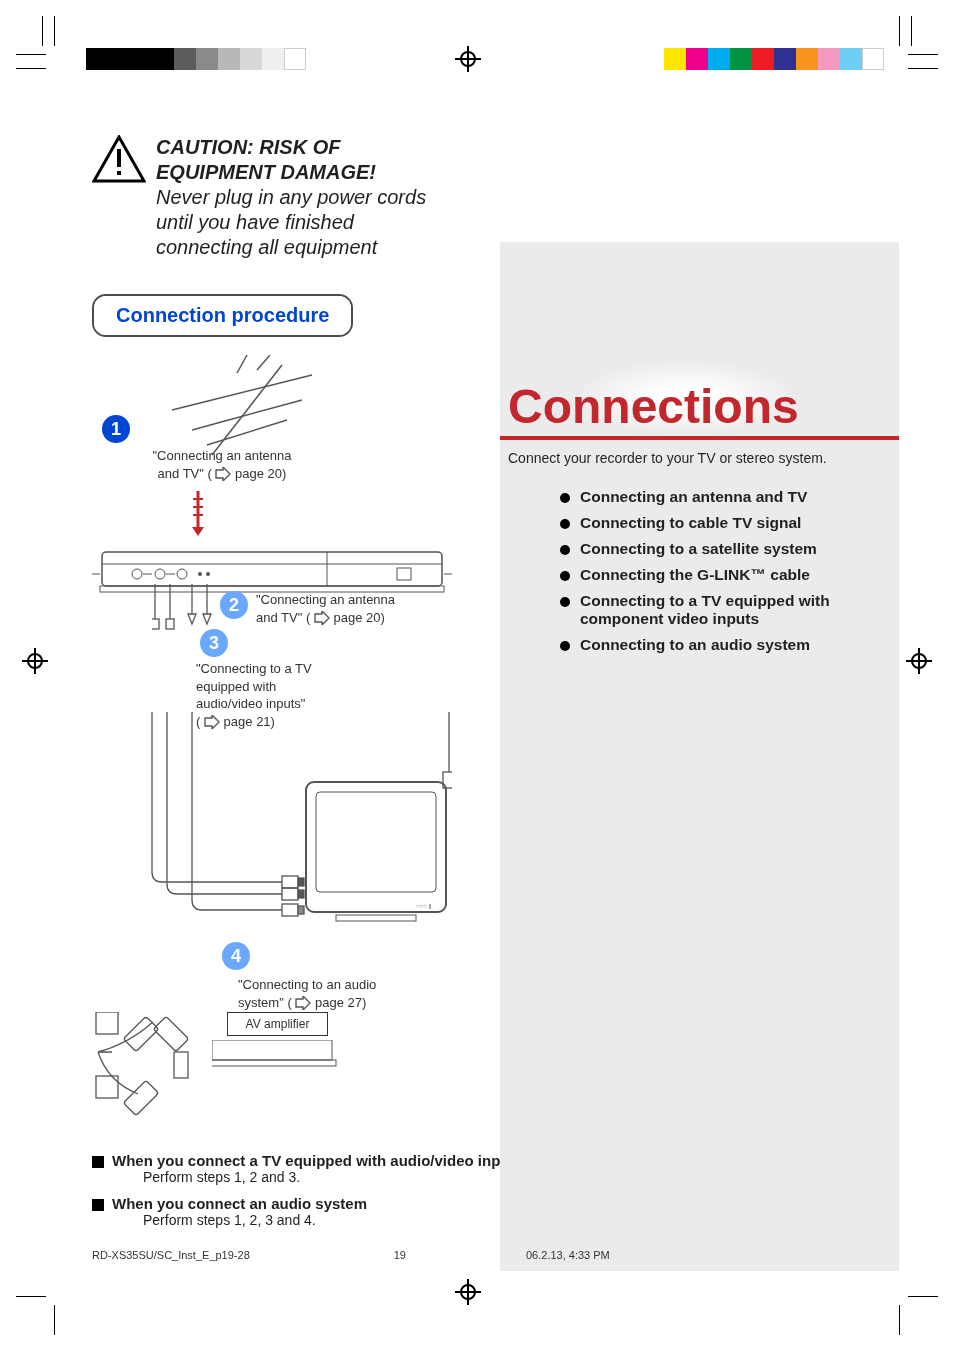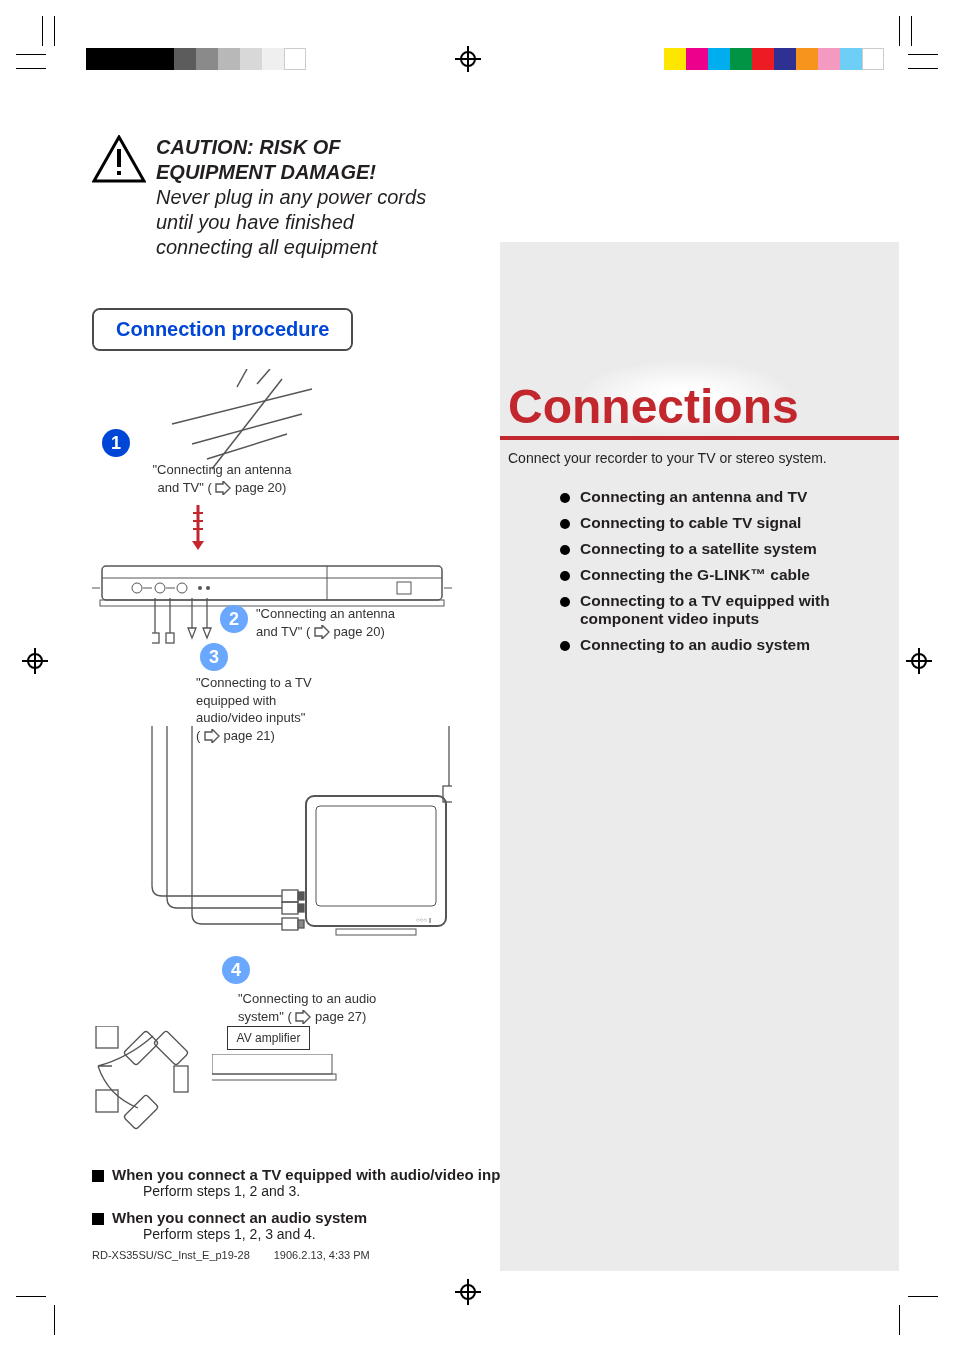--- a/index.html
+++ b/index.html
@@ -21,21 +21,21 @@
   .colorbar span{width:22px;height:22px}
 
   .content{position:absolute;left:92px;top:135px;right:55px;bottom:80px}
 
   .caution{display:flex;align-items:flex-start;gap:10px;max-width:340px;margin-bottom:10px}
   .caution svg{flex:none}
   .caution-text{font-style:italic;font-size:20px;line-height:1.25}
   .caution-text .h1{font-weight:700}
   .caution-text .h2{font-weight:700}
 
-  .proc-title{margin-top:38px;border:2px solid #4b4b4b;border-radius:8px;overflow:hidden;display:inline-block}
+  .proc-title{margin-top:24px;border:2px solid #4b4b4b;border-radius:14px;overflow:hidden;display:inline-block}
   .proc-title-inner{padding:8px 22px;font-weight:700;font-size:20px;color:#0046d6;background:#fff}
 
   .diagram{margin-top:14px;width:390px;font-size:14px;color:#333}
   .step-badge{width:28px;height:28px;border-radius:50%;display:inline-flex;align-items:center;justify-content:center;font-weight:700;color:#fff;font-size:18px;background:#0046d6}
   .step-badge.light{background:#6aa7ff}
   .cap{font-size:13px;line-height:1.35}
   .ref-arrow-svg{display:inline-block;vertical-align:-3px}
 
   .tick-arrow{margin:6px 0 6px 98px}
 
@@ -43,38 +43,38 @@
 
   .recorder-wrap{position:relative}
   .step2{position:absolute;left:128px;top:45px;display:flex;gap:8px;align-items:flex-start}
   .step3{position:absolute;left:108px;top:83px}
   .step3-txt{position:absolute;left:104px;top:114px;width:140px}
   .ports-lines{position:absolute;left:60px;top:38px}
 
   .tv-block{position:relative;margin-top:6px;height:230px}
   .tv-block svg{position:absolute}
 
-  .av-label{position:absolute;left:135px;top:0;width:83px;border:1px solid #333;text-align:center;font-size:12px;padding:4px 0}
+  .av-label{position:absolute;left:135px;top:0;width:101px;border:1px solid #333;text-align:center;font-size:12px;padding:4px 0}
 
   .bullets{margin-top:30px;font-size:15px}
   .bullets .row{display:flex;align-items:flex-start;gap:8px;margin-bottom:10px}
   .bullets .sq{width:12px;height:12px;background:#000;margin-top:4px;flex:none}
   .bullets b{font-weight:700}
   .bullets .sub{margin-left:31px;font-size:14px}
 
   
   .right{position:absolute;left:500px;top:242px;right:55px;bottom:80px;background:#ebebeb}
   .glow{position:absolute;left:80px;top:120px;width:210px;height:70px;border-radius:50%;background:radial-gradient(ellipse at center,#fff 0%,#fff 18%,#ebebeb 75%);filter:blur(2px)}
   .right h1{position:relative;margin:0;padding:140px 0 4px 8px;font-size:48px;font-weight:700;color:#c1272d;border-bottom:4px solid #c1272d;line-height:1.05}
   .right .sub{font-size:14px;margin:10px 0 22px 8px}
   .toc{margin-left:60px}
   .toc .item{display:flex;align-items:flex-start;gap:10px;margin-bottom:8px;font-weight:700;font-size:15.5px}
   .toc .dot{width:10px;height:10px;border-radius:50%;background:#000;margin-top:5px;flex:none}
 
-  .footer{position:absolute;left:92px;bottom:80px;right:55px;font-size:11px;color:#333;display:flex;}
+  .footer{position:absolute;left:92px;bottom:80px;right:55px;font-size:11px;color:#333;display:flex;gap:120px}
   .footer .pg{margin-left:24px}
 </style>
 </head>
 <body>
 
 <div class="page">
 
   <div class="crop crop-h" style="left:16px;top:54px"></div>
   <div class="crop crop-v" style="left:54px;top:16px"></div>
   <div class="crop crop-h" style="left:16px;top:68px"></div>

